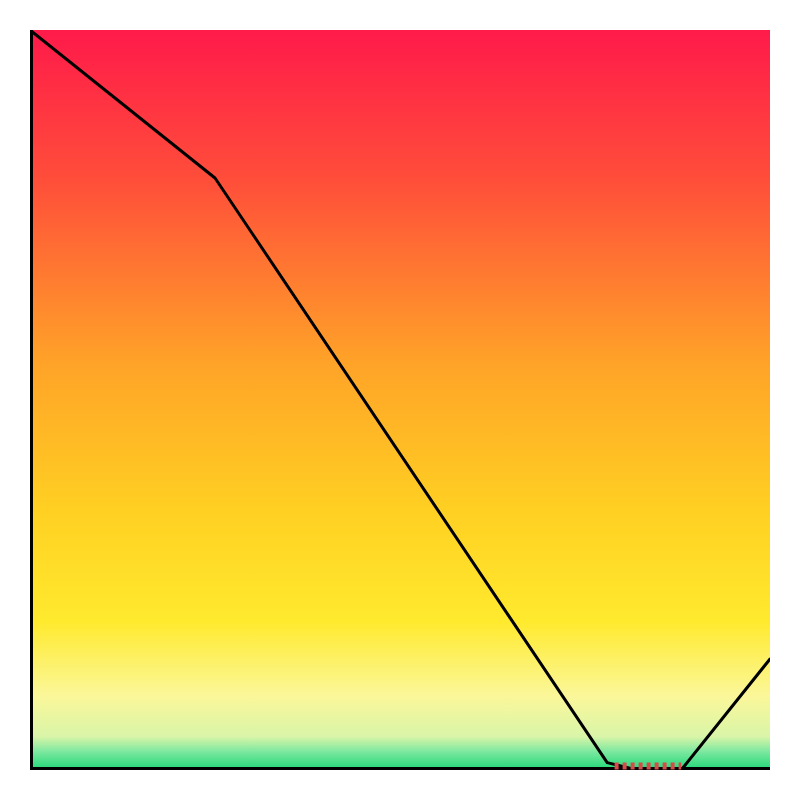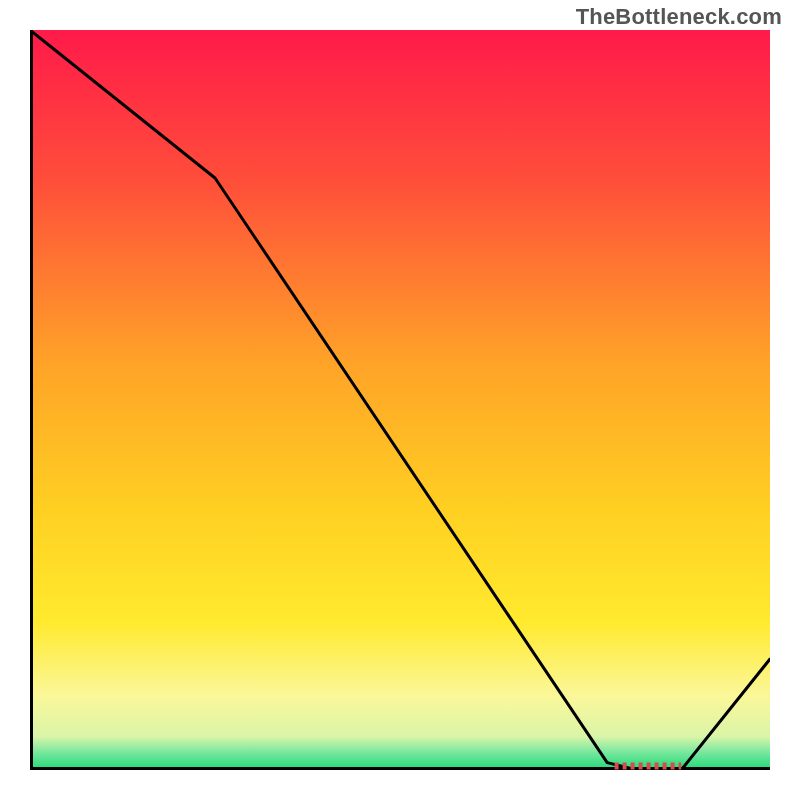--- a/index.html
+++ b/index.html
@@ -32,21 +32,20 @@
     height: 740px;
   }
   svg {
     display: block;
   }
 </style>
 </head>
 <body>
 
 <div class="container">
-  <div class="watermark">TheBottleneck.com</div>
   <div class="plot-wrap">
     <svg id="chart-svg" width="740" height="740" viewBox="0 0 740 740">
         <defs>
           <linearGradient id="bg-grad" x1="0" y1="0" x2="0" y2="1">
             <stop offset="0%" stop-color="#ff1a4a"></stop>
             <stop offset="20%" stop-color="#ff4d3a"></stop>
             <stop offset="45%" stop-color="#ffa328"></stop>
             <stop offset="65%" stop-color="#ffd022"></stop>
             <stop offset="80%" stop-color="#ffea2e"></stop>
             <stop offset="90%" stop-color="#fbf79a"></stop>

